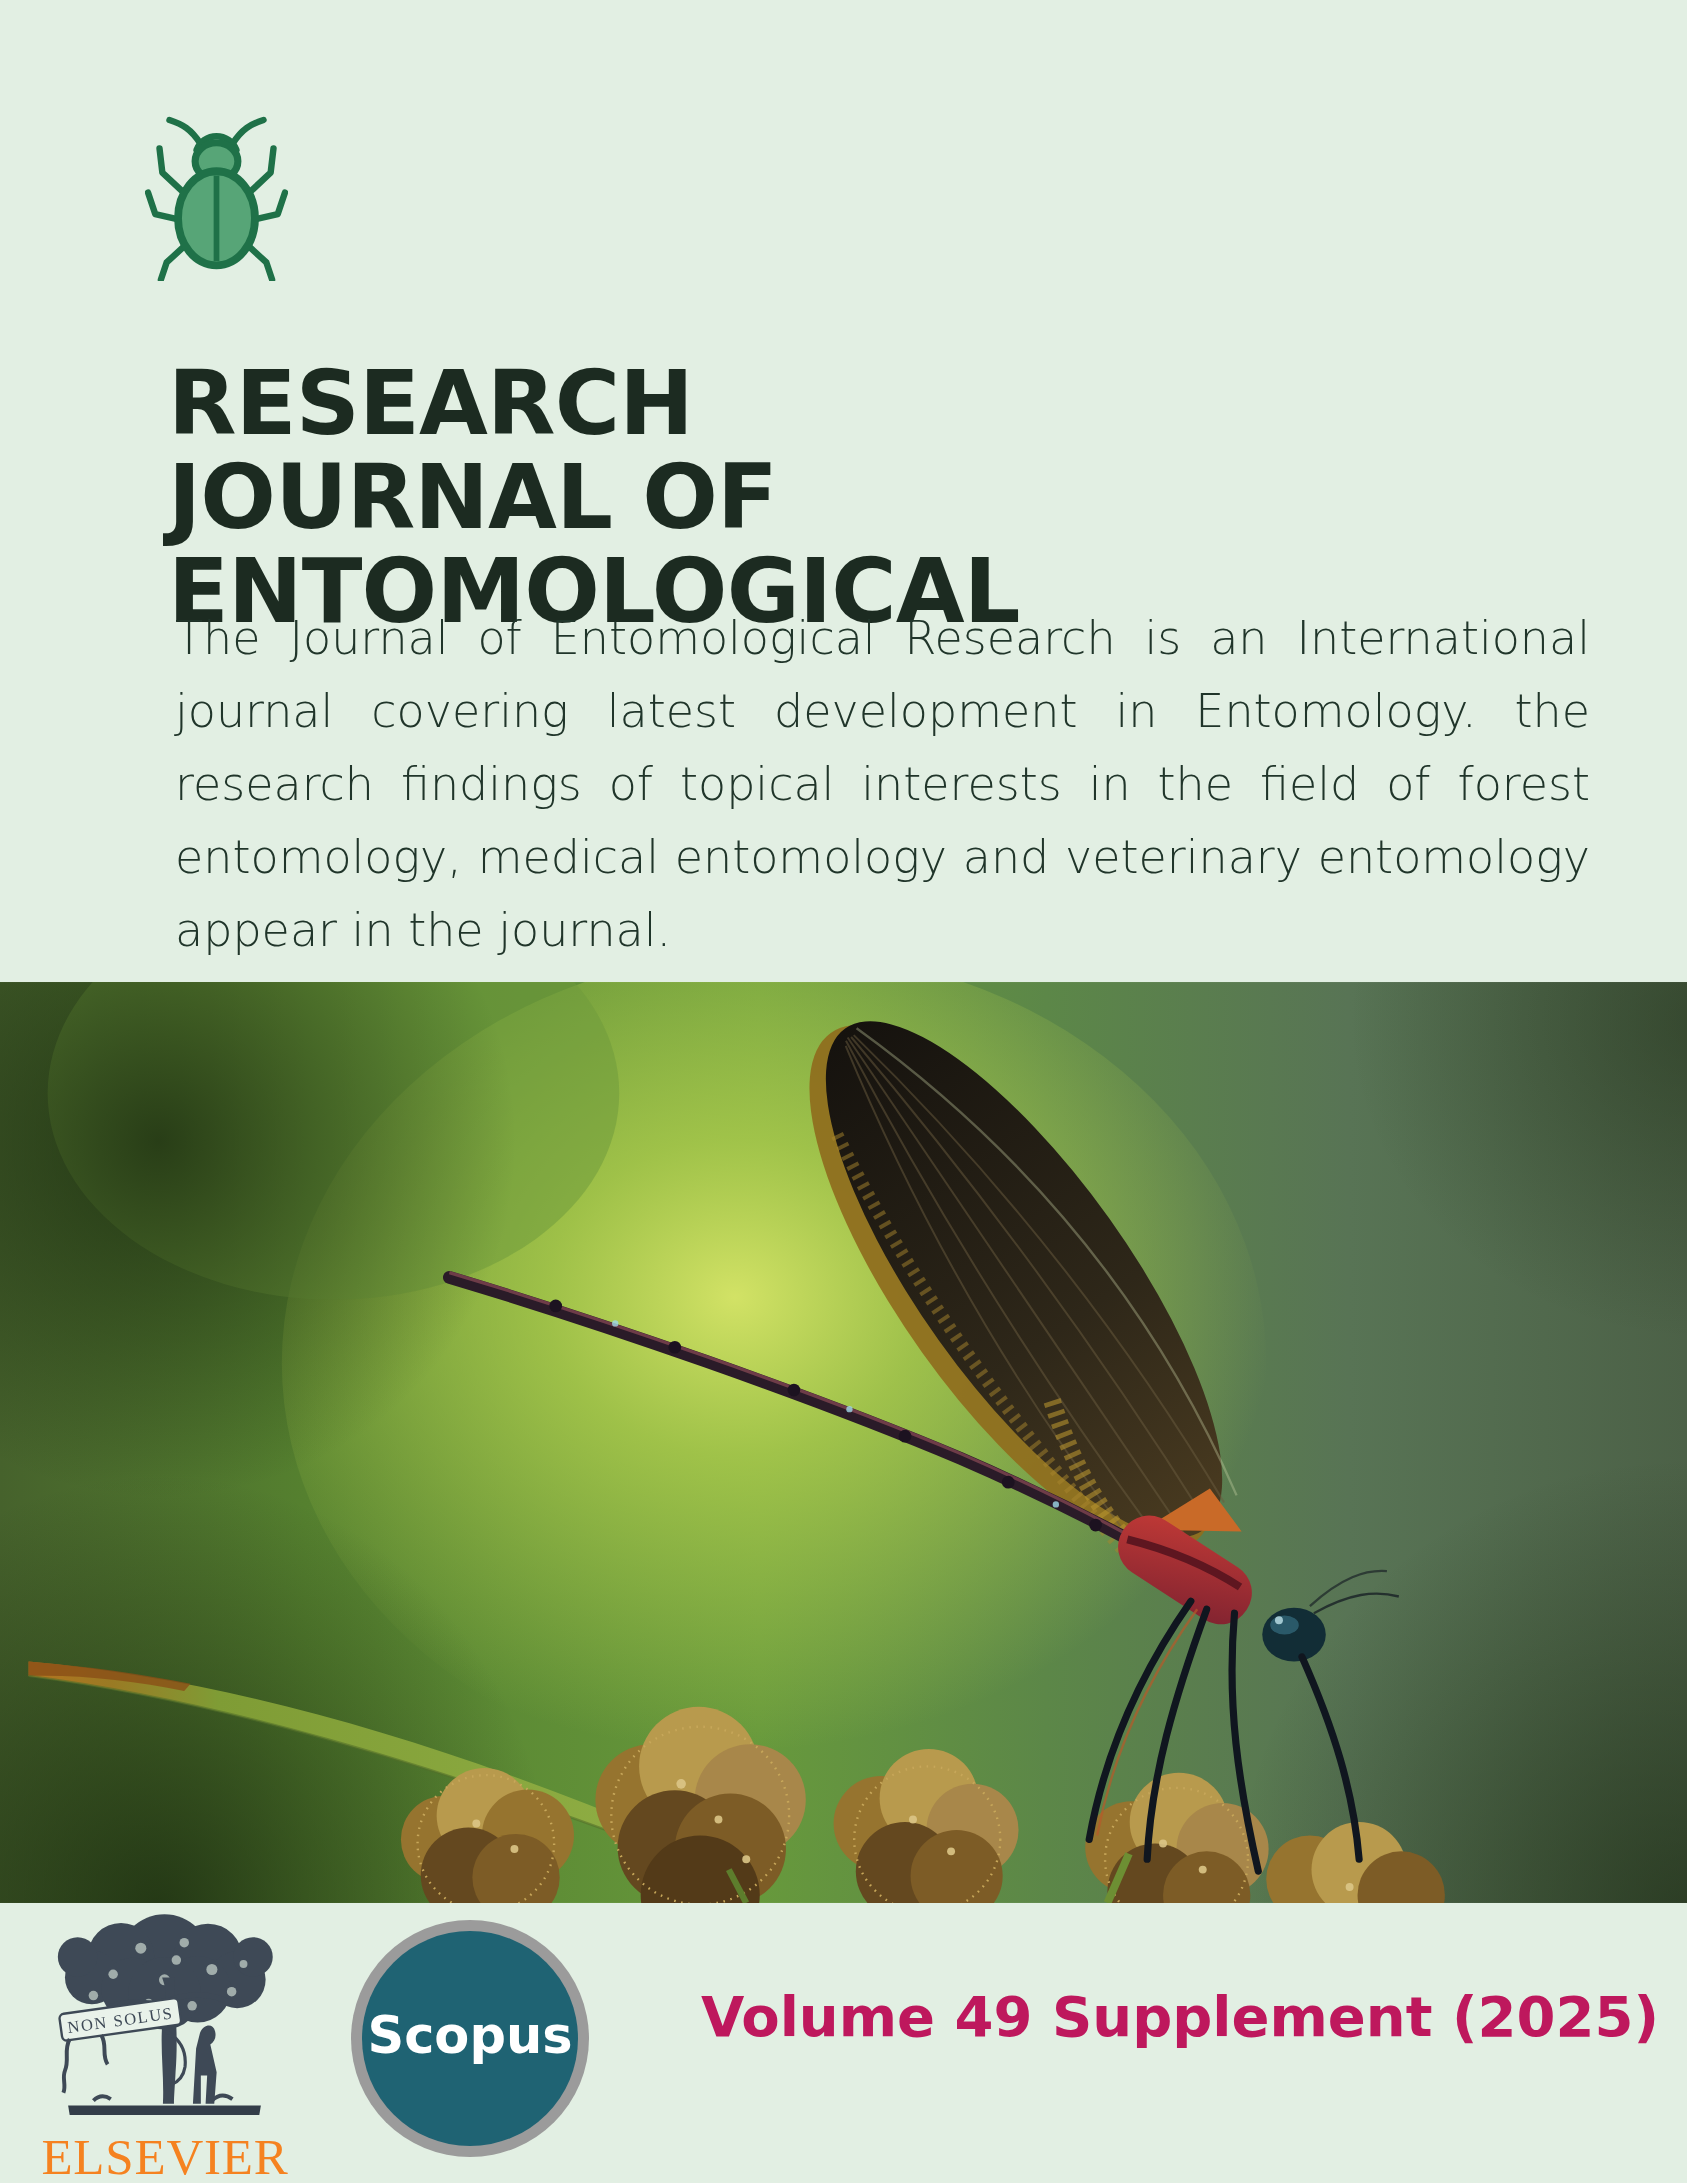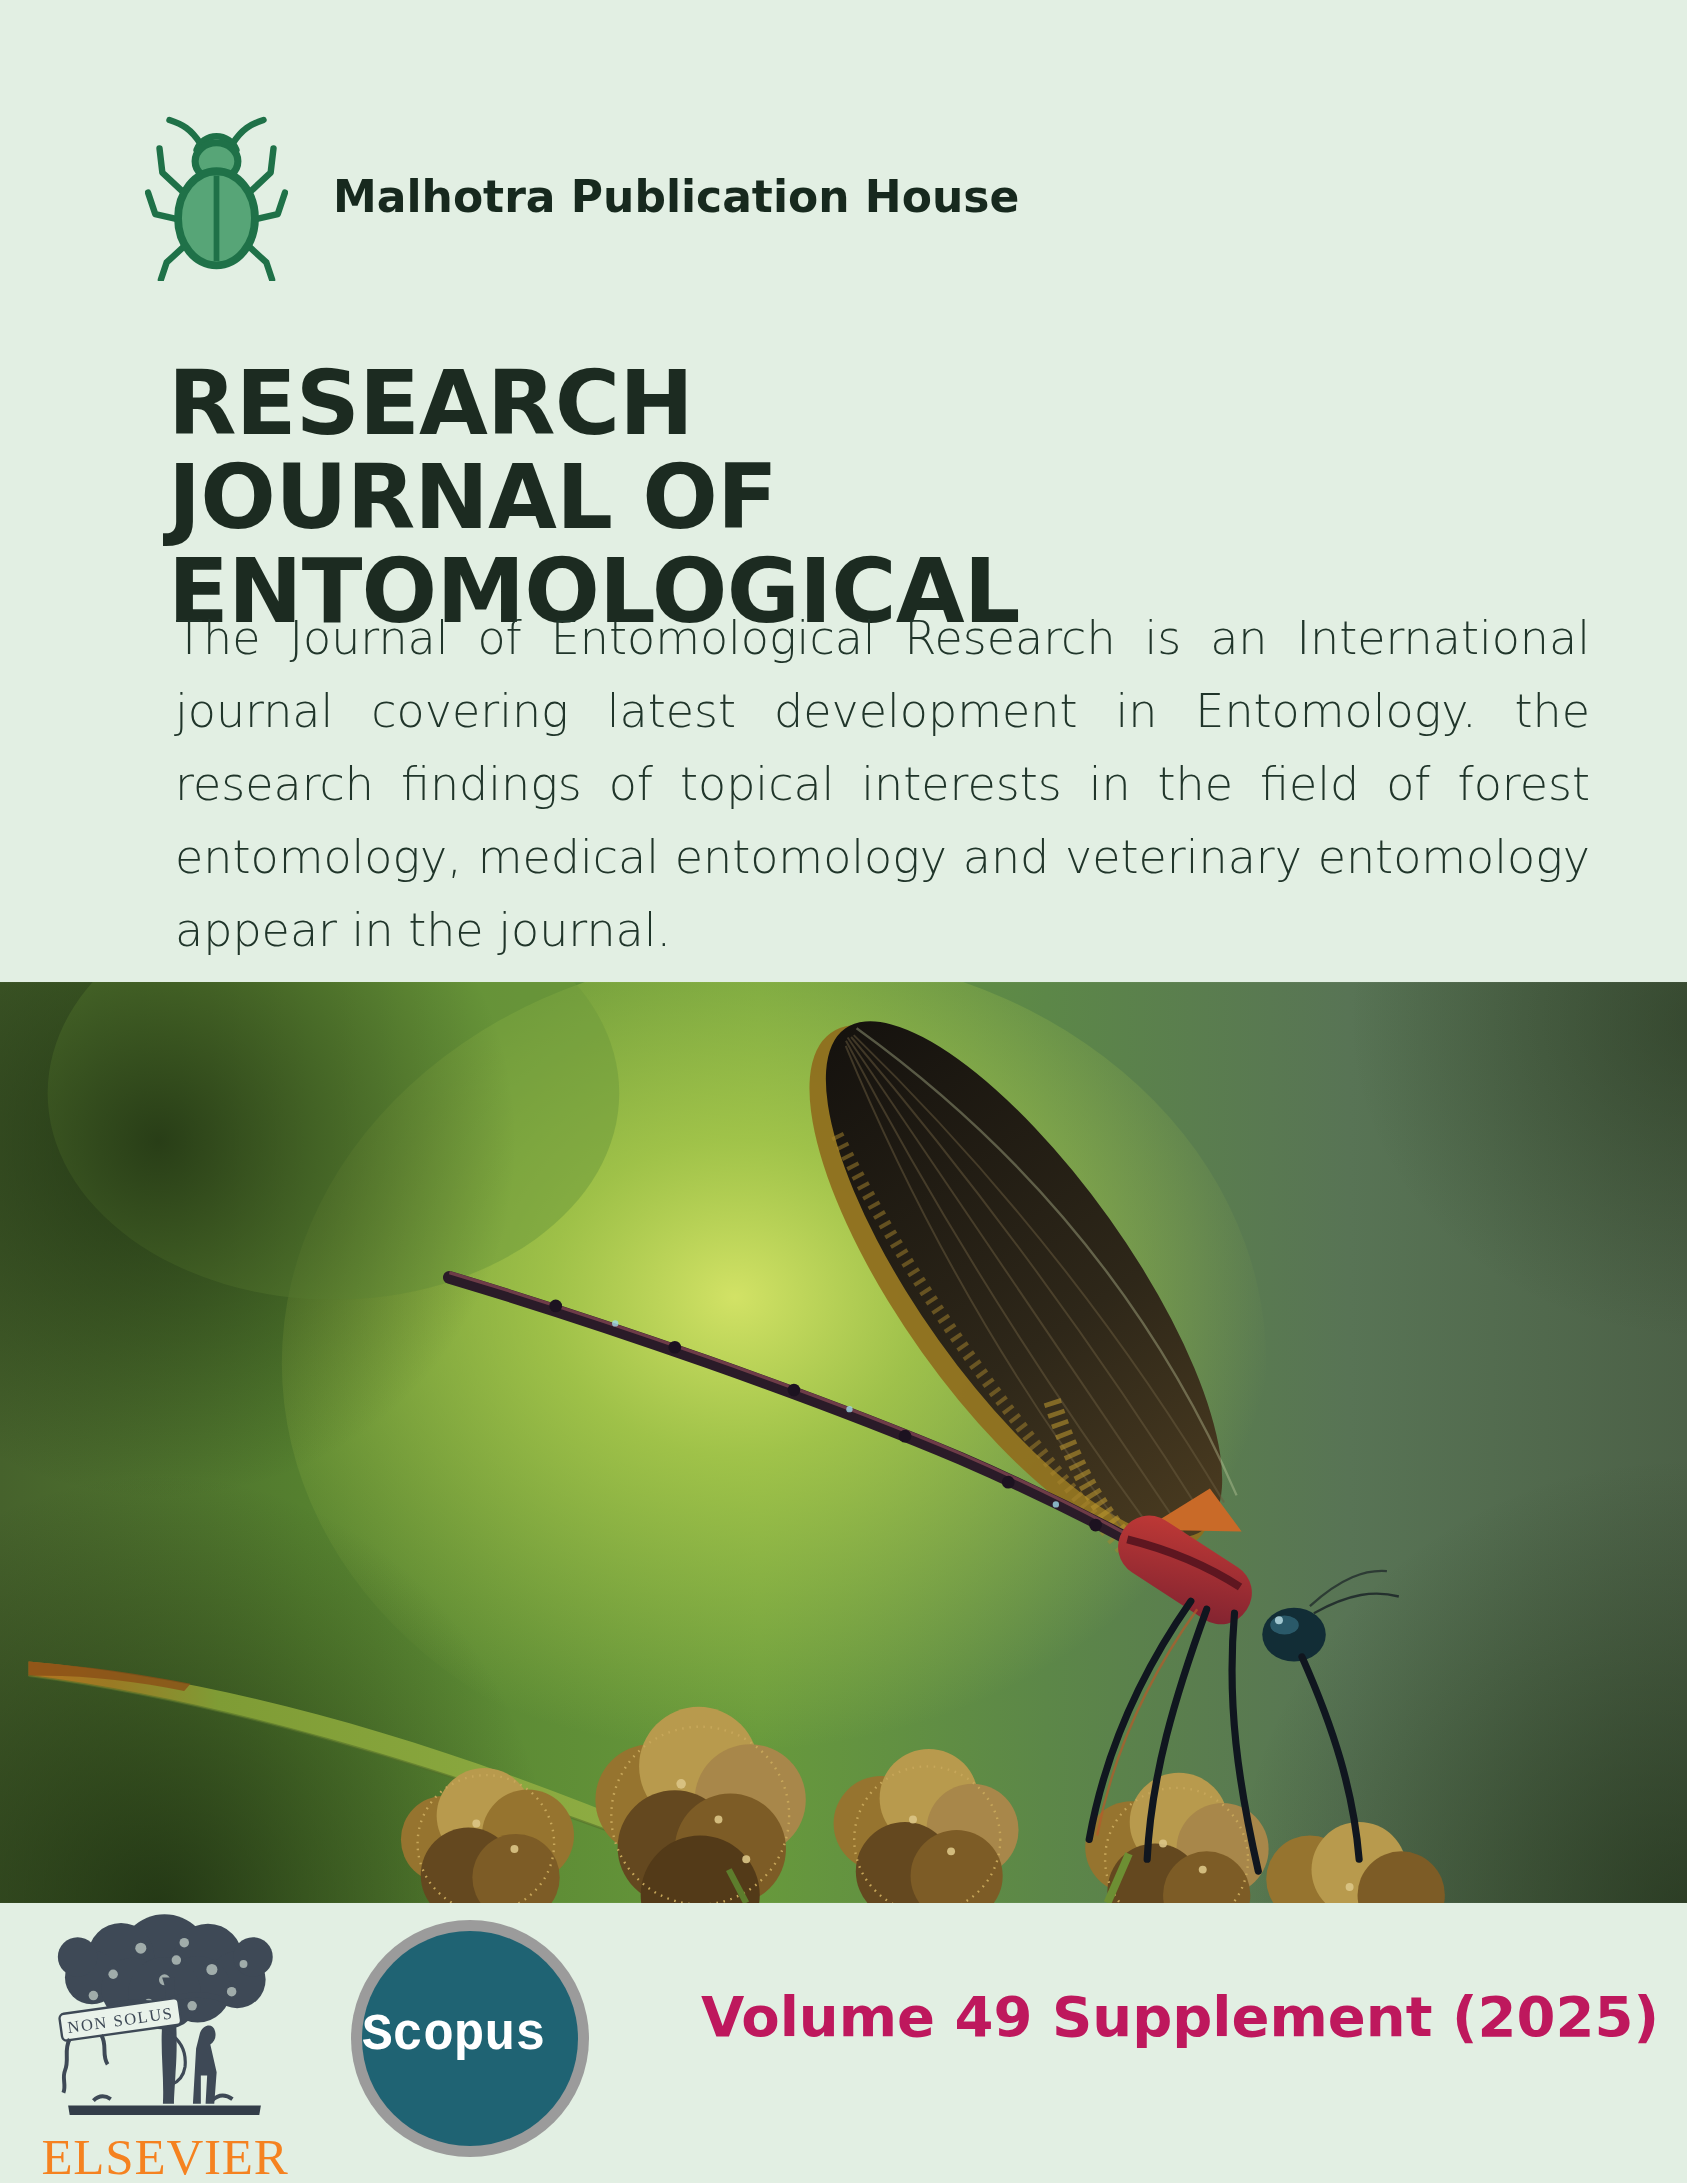--- a/index.html
+++ b/index.html
@@ -19,21 +19,21 @@
   .photo{position:absolute;left:0;top:982px;width:1687px;height:921px;}
   .photo svg{display:block;}
   
   .elsevier-tree{position:absolute;left:46px;top:1912px;width:237px;height:213px;}
   .elsevier-name{position:absolute;left:38px;top:2128px;width:254px;text-align:center;
                  font-family:"Liberation Serif","DejaVu Serif",serif;font-size:51px;
                  color:#f58220;letter-spacing:0.8px;}
   .scopus{position:absolute;left:351px;top:1920px;width:238px;height:237px;border-radius:50%;
           background:#9b9b9b;}
   .scopus-inner{position:absolute;left:11px;top:11px;right:11px;bottom:11px;border-radius:50%;
-                background:#1f6373;display:flex;align-items:center;font-family:Liberation Mono, monospace;}
+                background:#1f6373;display:flex;align-items:center;justify-content:center;}
   .scopus-label{color:#ffffff;font-size:51px;font-weight:bold;letter-spacing:0;
                 transform:translateY(-3.2px);}
   .volume{position:absolute;right:28px;top:1984px;font-size:56px;font-weight:bold;
           color:#be185d;white-space:nowrap;}
 </style>
 </head>
 <body>
 
 <div class="page">
 
@@ -46,21 +46,20 @@
       <path d="M 73 58 L 88 44 L 90 27"></path>
       <path d="M 24 77 L 7 73 L 2 58"></path>
       <path d="M 76 77 L 93 73 L 98 58"></path>
       <path d="M 28 95 L 15 107 L 11 119"></path>
       <path d="M 72 95 L 85 107 L 89 119"></path>
     </g>
     <ellipse cx="50" cy="36" rx="15" ry="13" fill="#57a577" stroke="#1f7148" stroke-width="5"></ellipse>
     <ellipse cx="50" cy="76" rx="27" ry="33" fill="#57a577" stroke="#1f7148" stroke-width="5.5"></ellipse>
     <line x1="50" y1="46" x2="50" y2="106" stroke="#1f7148" stroke-width="4"></line>
   </svg>
-  <div class="publisher">Malhotra Publication House</div>
 
   <div class="title">
     <div>RESEARCH</div>
     <div>JOURNAL OF ENTOMOLOGICAL</div>
   </div>
 
   <div class="desc">The Journal of Entomological Research is an International journal covering latest development in Entomology.  the research findings of topical interests in the field of forest entomology, medical entomology and veterinary entomology appear in the journal.</div>
 
   <div class="photo">
     <svg width="1687" height="921" viewBox="0 0 2125 1160">

